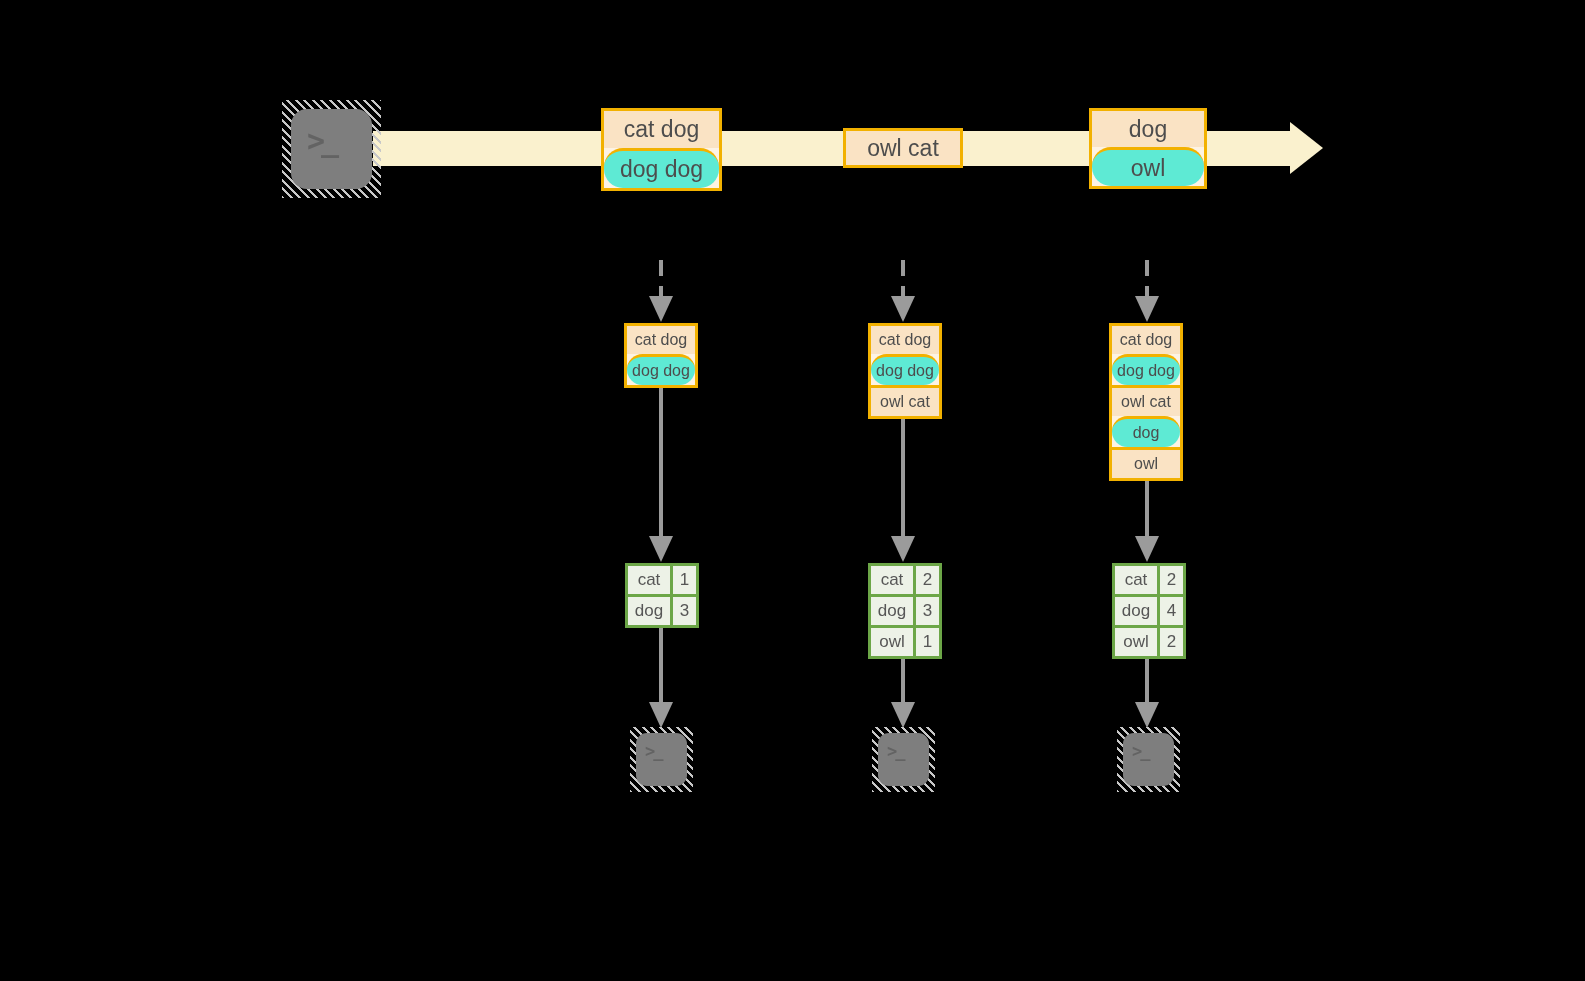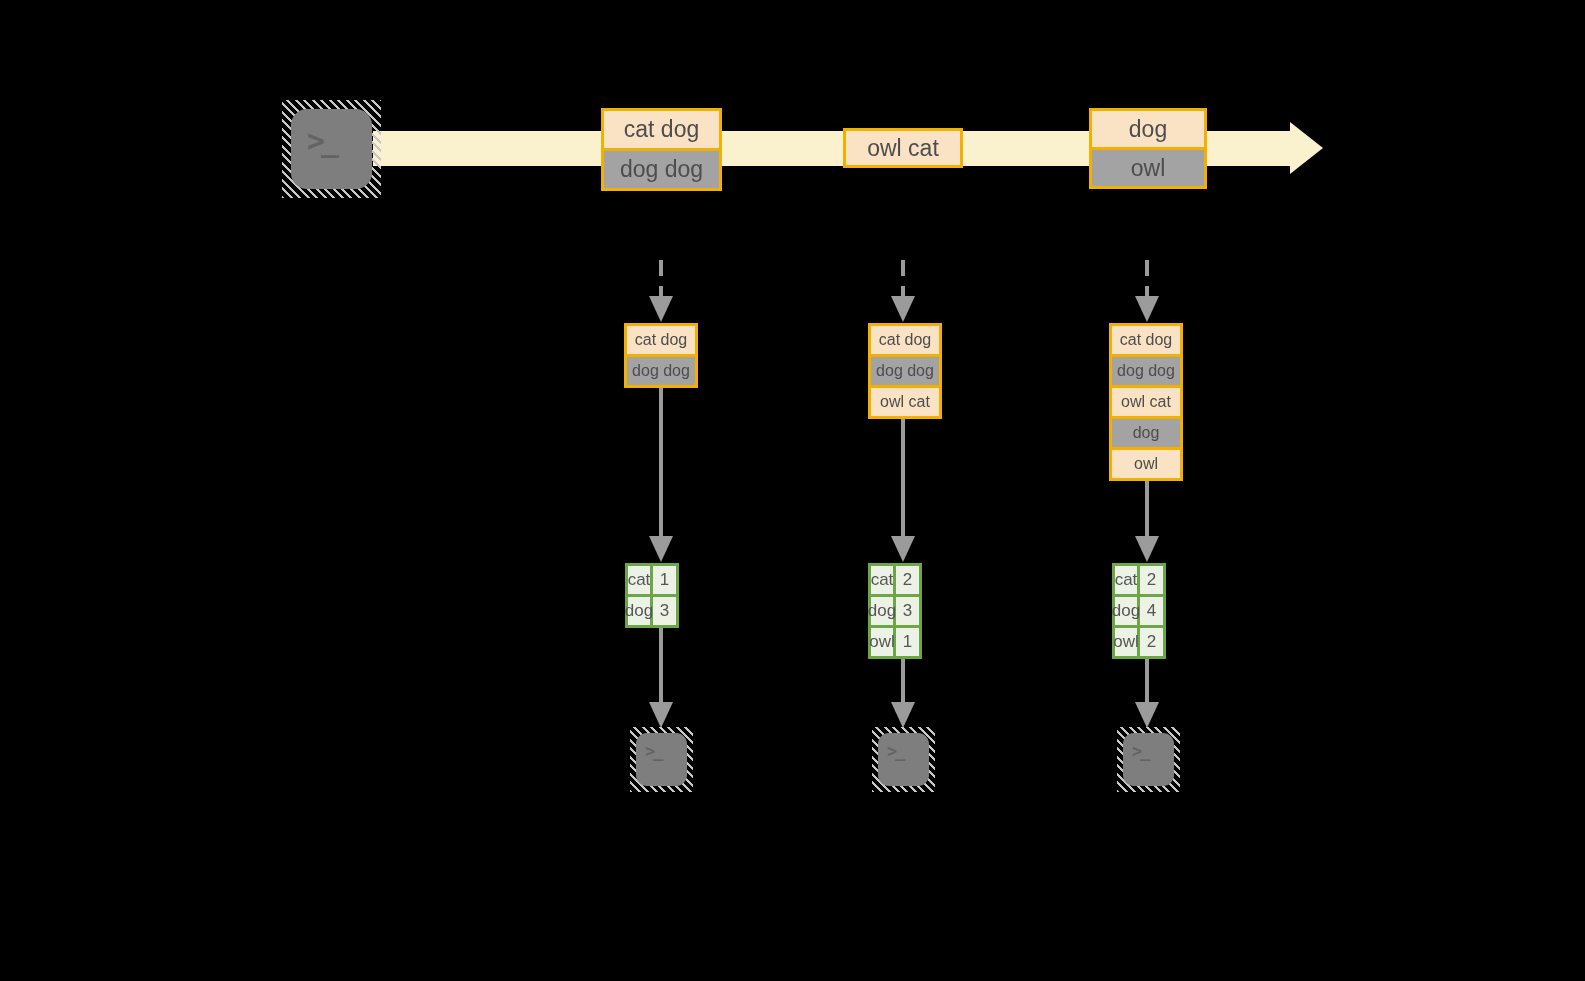--- a/index.html
+++ b/index.html
@@ -24,21 +24,21 @@
   .shaft{position:absolute;left:373px;top:131px;width:917px;height:35px;background:#faf1ce;z-index:1;}
   .shaft-head{position:absolute;left:1290px;top:122px;width:0;height:0;z-index:1;
               border-top:26px solid transparent;border-bottom:26px solid transparent;
               border-left:33px solid #faf1ce;}
 
   
   .obox{position:absolute;z-index:3;border:3px solid #f2b100;background:#fdf3e4;}
   .orow{display:flex;align-items:center;justify-content:center;color:#4d4d4d;}
   .orow + .orow{border-top:3px solid #f2b100;}
   .orow.peach{background:#fae3c4;}
-  .orow.cream{background:#a3a3a3;}
+  .orow.cream{background:#5eead4;border-radius:19px;}
   .obox.big .orow{width:115px;height:37px;font-size:23px;}
   .obox.box2 .orow{width:114px;height:34px;font-size:23px;}
   .obox.box3 .orow{width:112px;height:36px;font-size:23px;}
   .stack .orow{width:68px;height:28px;font-size:16px;}
 
   
   .vline{position:absolute;width:4px;background:#9b9b9b;z-index:2;}
   .vdash{position:absolute;width:4px;z-index:2;
          background:repeating-linear-gradient(to bottom,#9b9b9b 0 16px,rgba(0,0,0,0) 16px 26px);}
   .ahead{position:absolute;width:0;height:0;z-index:2;
@@ -49,21 +49,21 @@
   .qlabel{position:absolute;left:694px;top:463px;width:429px;height:45px;background:#ffffff;z-index:1;
           display:flex;align-items:center;justify-content:center;
           color:#1c1c1c;font-size:33px;font-weight:400;letter-spacing:0.5px;}
 
   
   .gtable{position:absolute;z-index:3;border:3px solid #6ca647;background:#6ca647;top:563px;}
   .grow{display:flex;}
   .grow + .grow{margin-top:3px;}
   .gcell{background:#edf2e7;height:28px;display:flex;align-items:center;justify-content:center;
          color:#565656;font-size:17px;}
-  .gcell.word{width:22px;}
+  .gcell.word{width:42px;}
   .gcell.num{width:23px;margin-left:3px;}
 </style>
 </head>
 <body>
 
 <div class="canvas">
 
   <div class="shaft"></div>
   <div class="shaft-head"></div>
 

